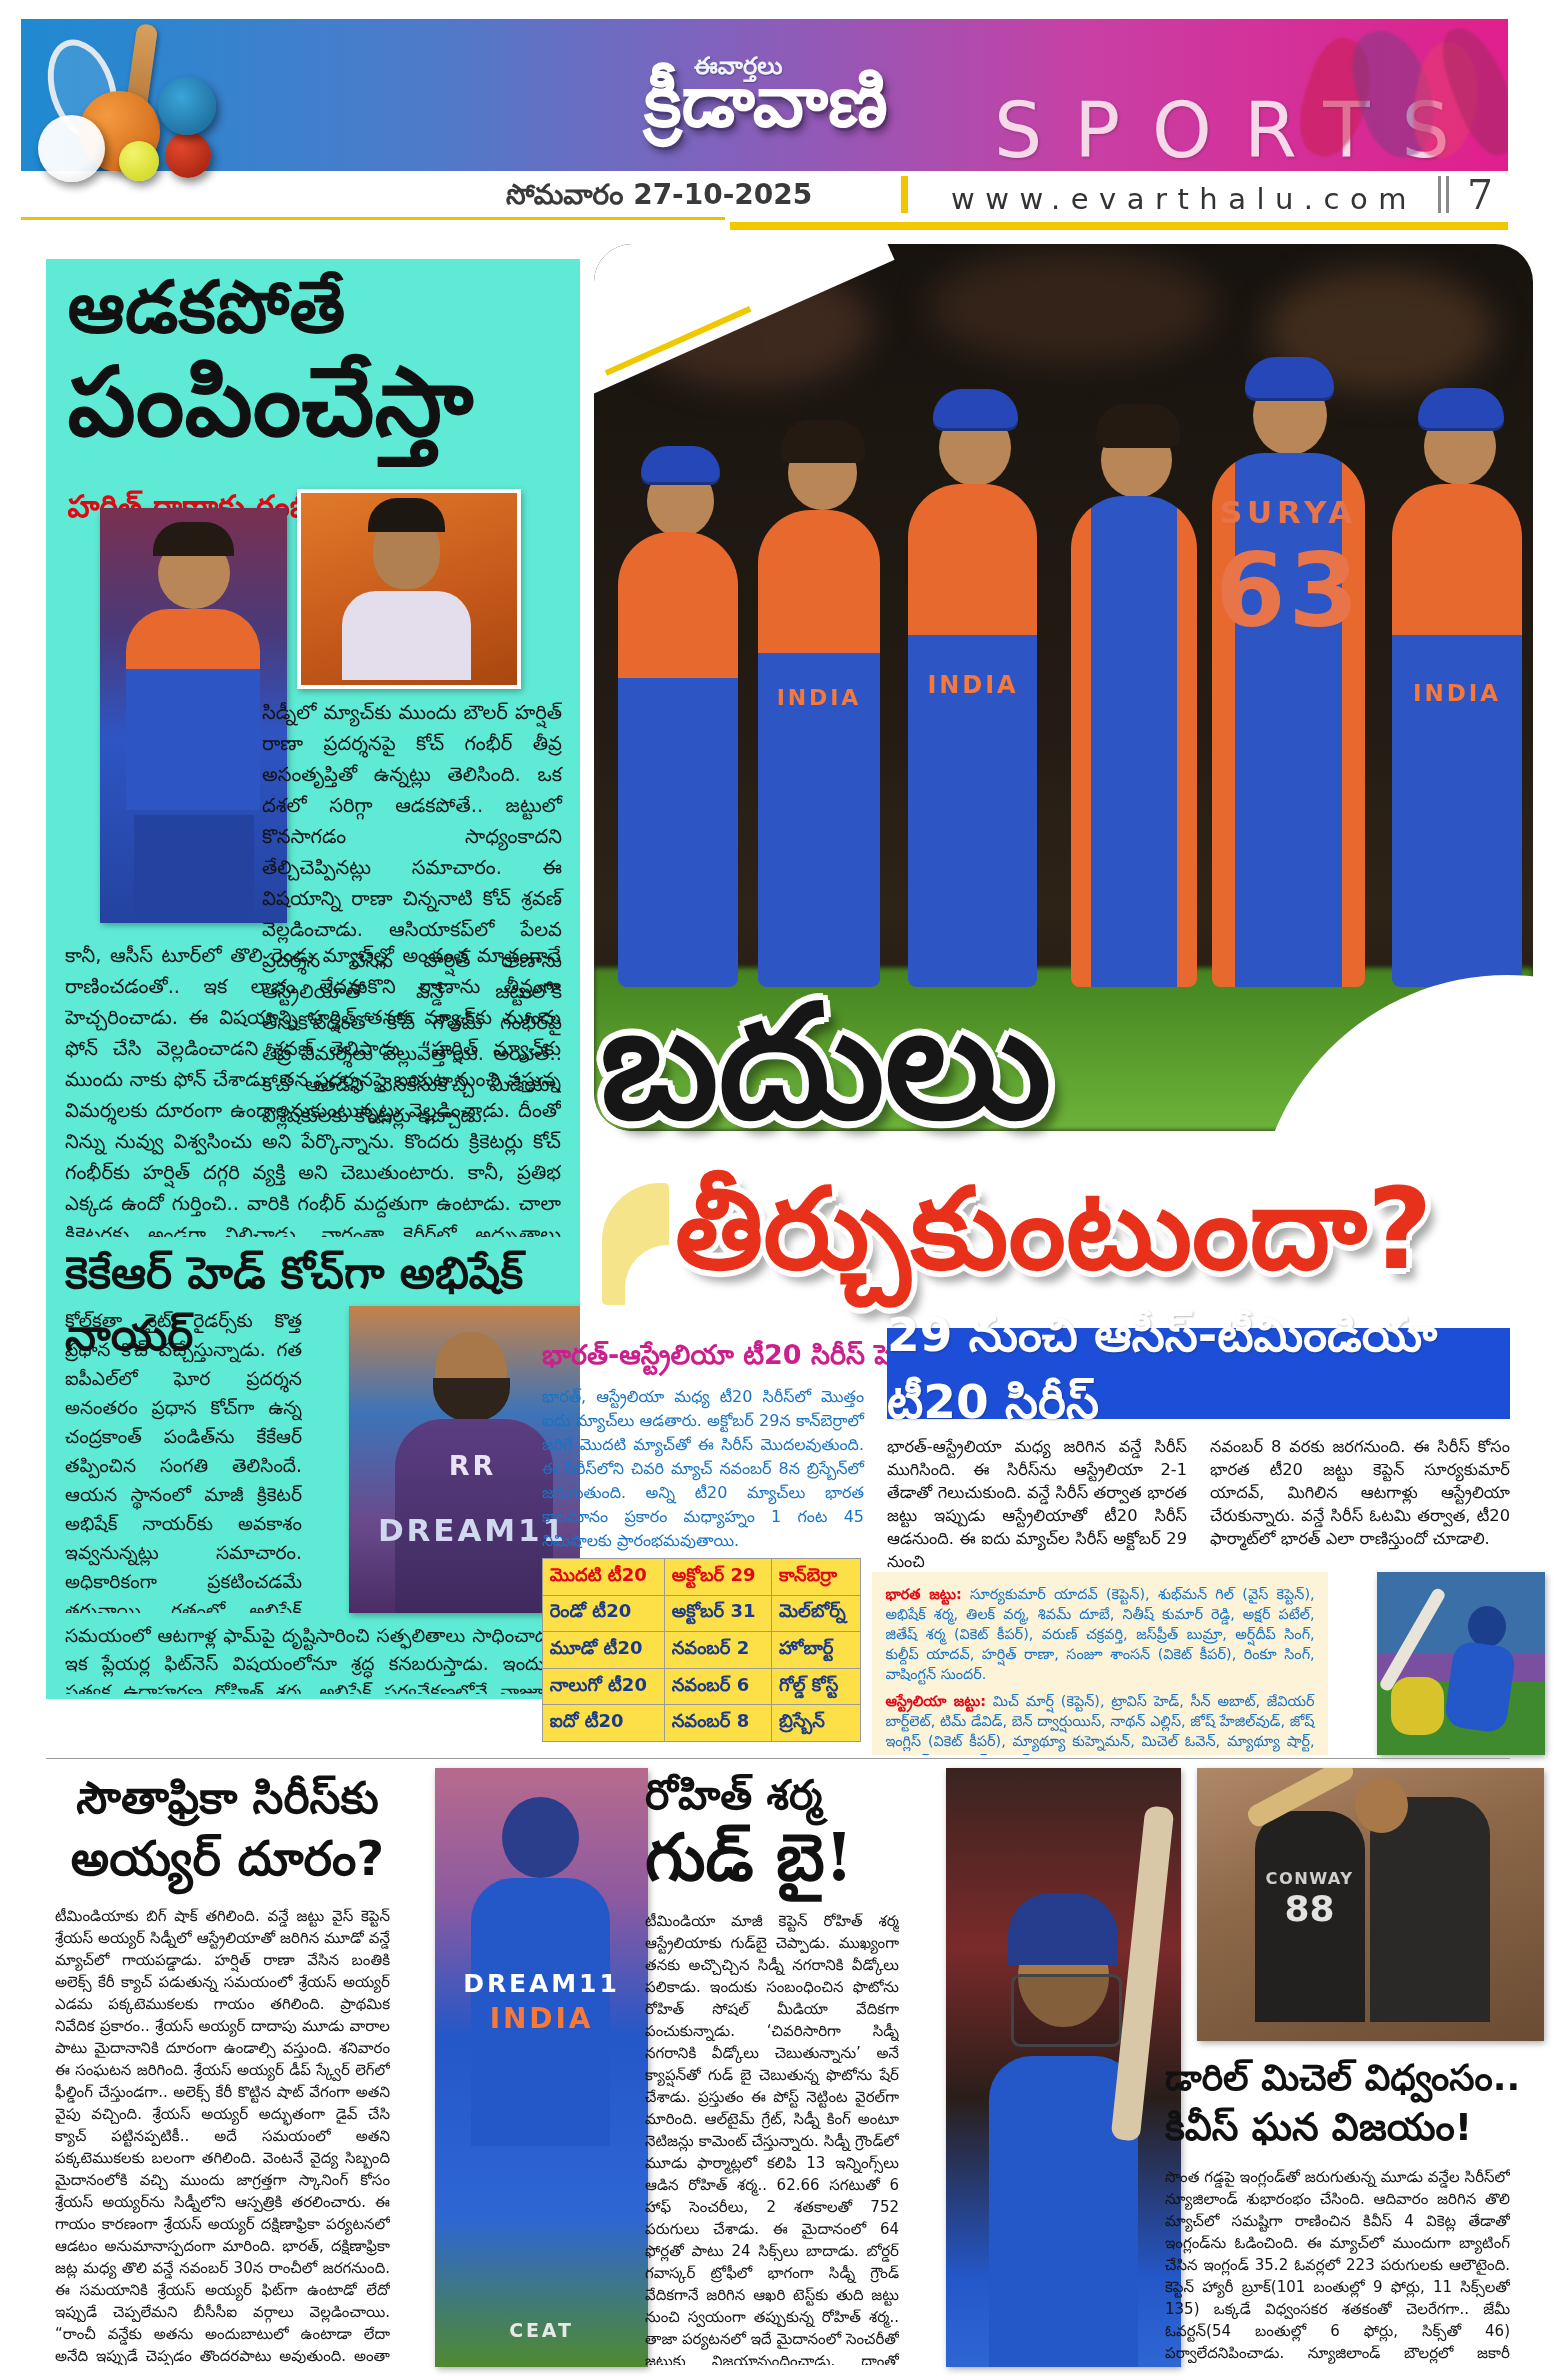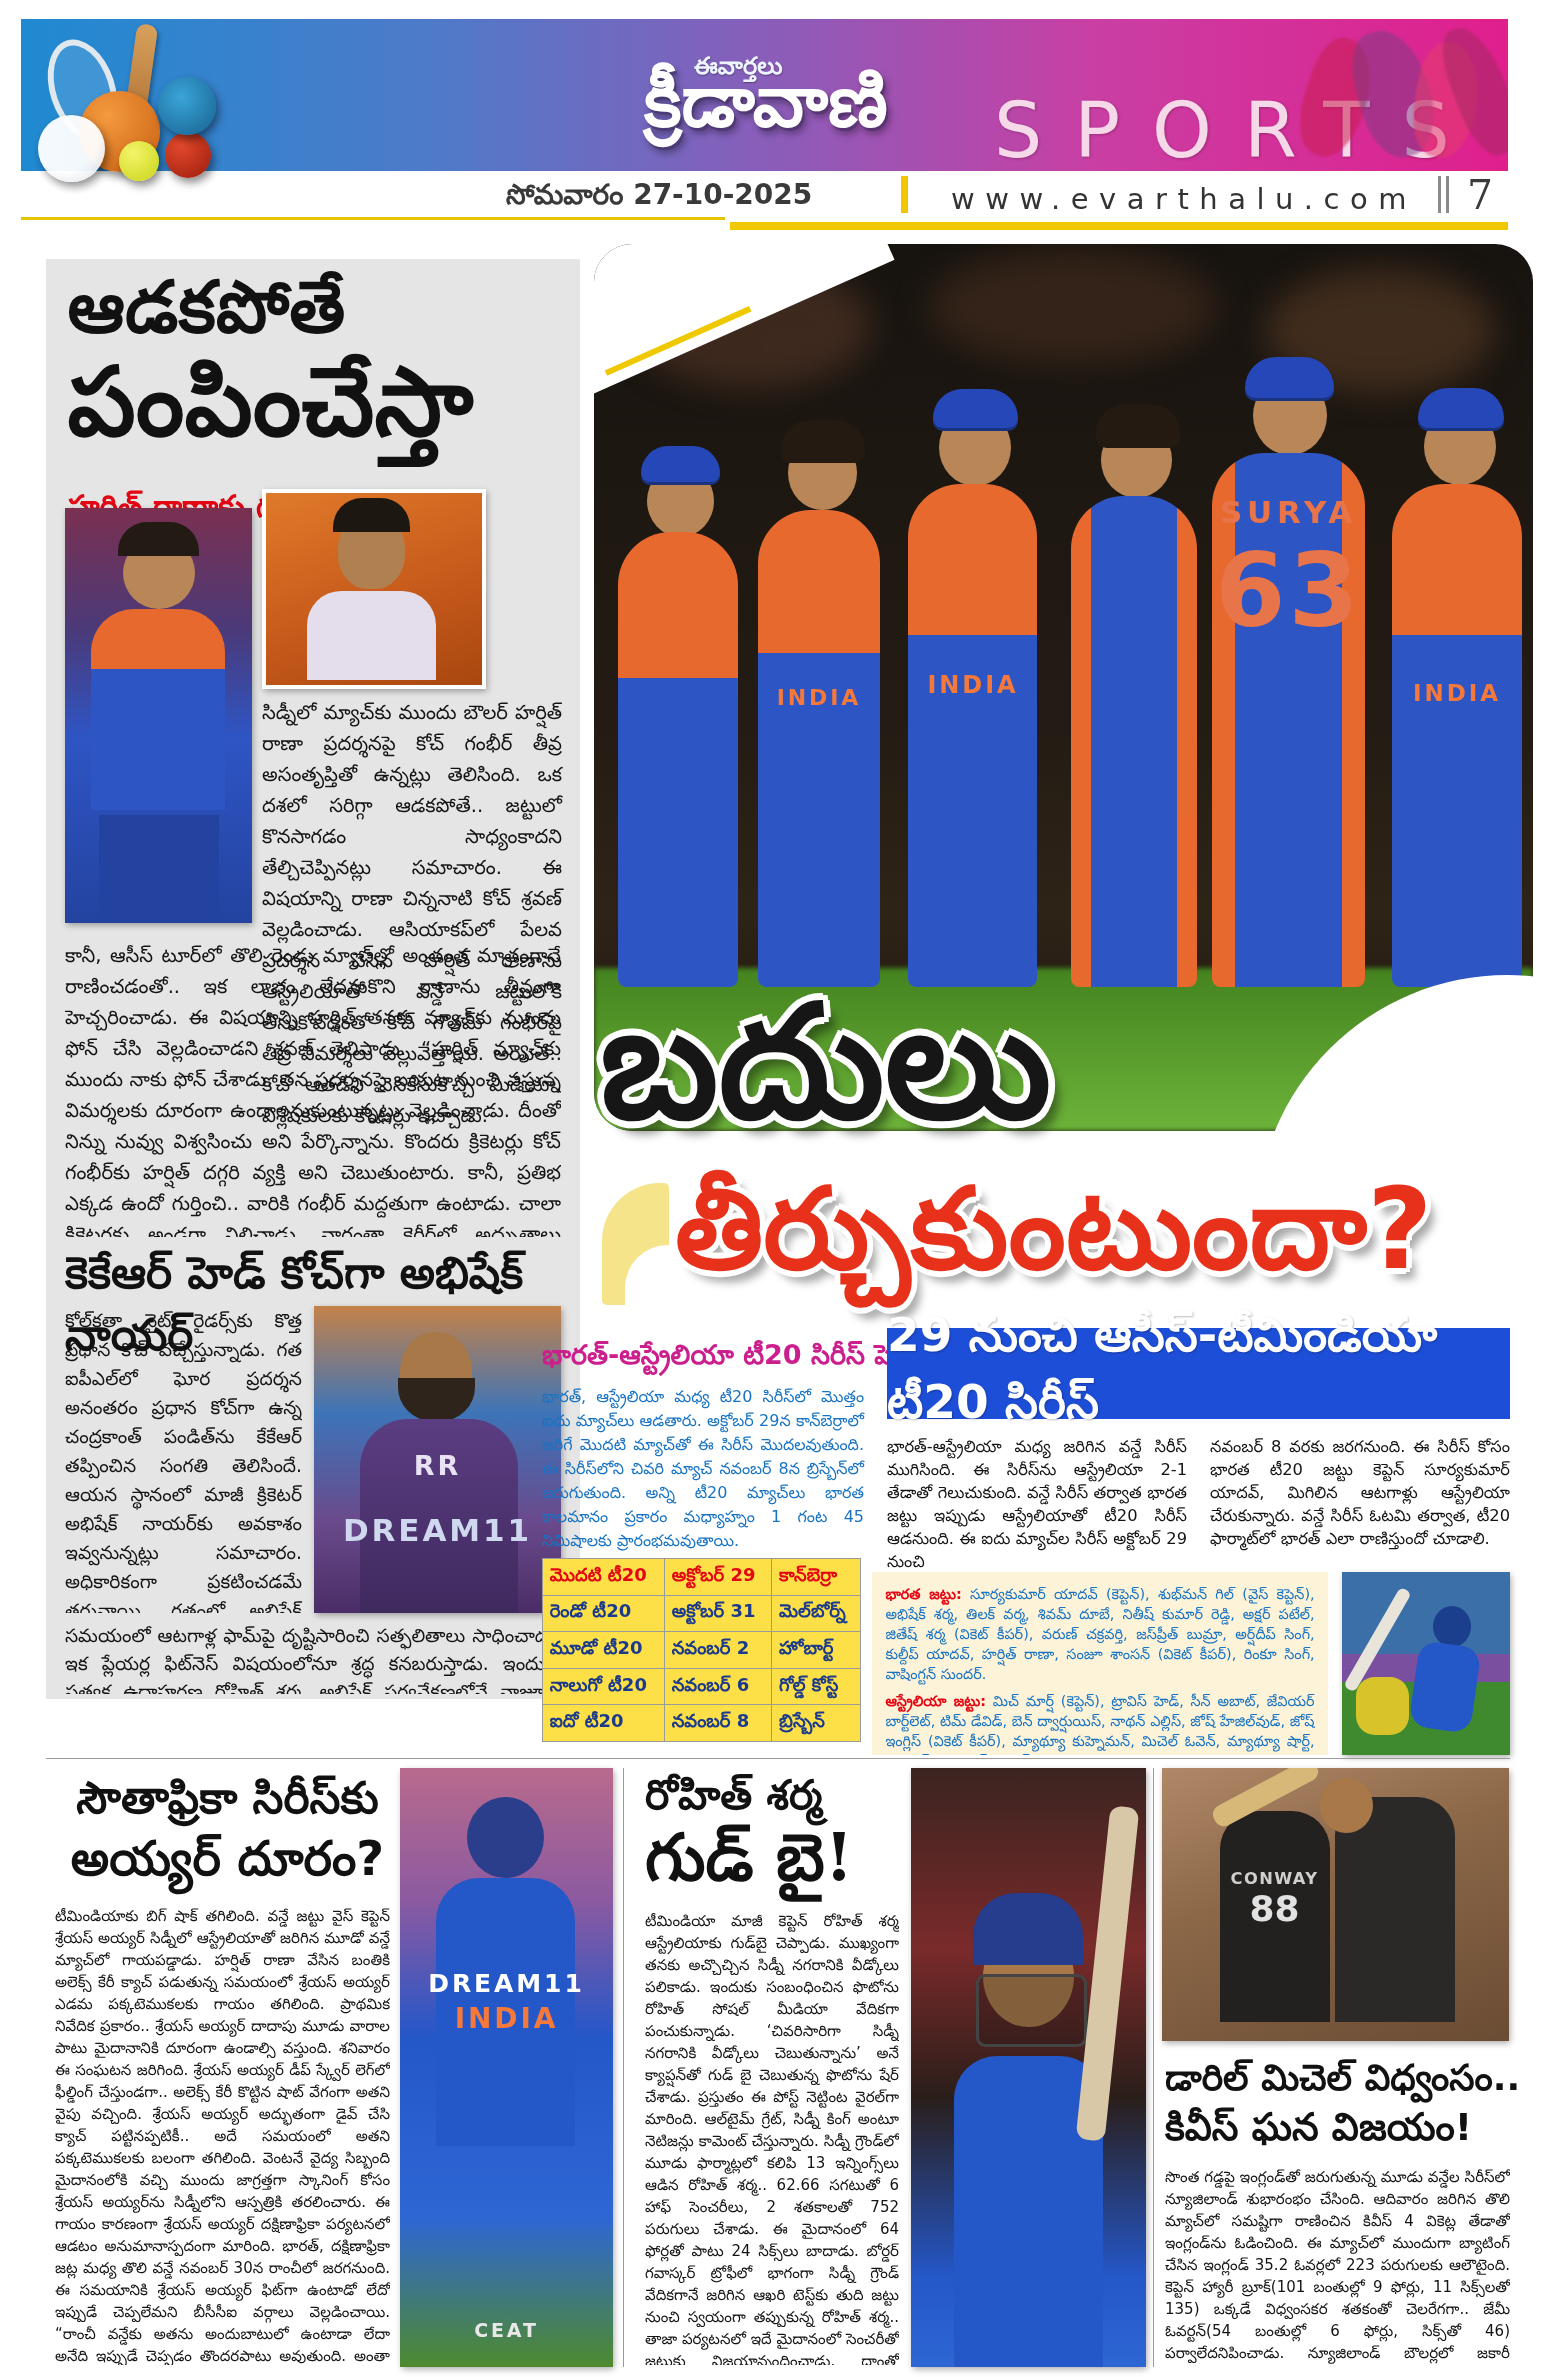--- a/index.html
+++ b/index.html
@@ -20,25 +20,25 @@
   .sil{border-radius:40% 60% 50% 50%;filter:blur(1px);}
   .date-text{left:506px;top:178px;font-size:28px;font-weight:700;color:#3a3a3a;}
   .yv{left:901px;top:176px;width:6.7px;height:37px;background:#f3c400;}
   .website{left:951px;top:182px;font-size:29px;letter-spacing:10.5px;color:#333;font-weight:500;}
   .pgbar{top:176px;width:3.4px;height:37px;background:#8a8a8a;}
   .page-number{left:1467px;top:171px;font-size:41px;color:#3a3a3a;font-family:"DejaVu Serif",serif;}
   .rule-y1{left:21px;top:217px;width:704px;height:2.9px;background:#e8c400;}
   .rule-y2{left:730px;top:222px;width:778px;height:7.7px;background:#f0c800;}
 
   
-  .cream{left:46px;top:259px;width:534px;height:1440px;background:#e5e5e5;overflow:hidden;}
+  .cream{left:46px;top:259px;width:534px;height:1440px;background:#5eead4;overflow:hidden;}
   .a1h1{left:21.6px;top:10.5px;font-size:72px;font-weight:900;color:#111;line-height:1.05;}
   .a1h2{left:21.6px;top:93px;font-size:96px;font-weight:900;color:#111;line-height:1.05;}
   .a1sub{left:21.6px;top:229px;font-size:31px;font-weight:900;color:#e30613;}
-  .photoframe{box-shadow:1.9px 2.9px 6.7px rgba(0,0,0,.35);overflow:hidden;}
+  .photoframe{box-shadow:1.9px 2.9px 6.7px rgba(0,0,0,.35);overflow:hidden;margin-left:35px;}
   .bodytxt{font-size:19.6px;line-height:31px;color:#141414;}
   .a2head{left:19px;top:988px;font-size:44px;font-weight:900;color:#111;}
 
   
   .main-photo{left:594px;top:244px;width:939px;height:887px;border-radius:38px;overflow:hidden;
               background:linear-gradient(180deg,#17130f 0%,#241c14 55%,#2e2317 75%,#1c150e 100%);}
   .blob{border-radius:50%;filter:blur(16.3px);opacity:.55;}
   .grass{left:0;bottom:0;width:100%;height:163px;background:linear-gradient(180deg,#44831f,#6db33a);filter:blur(2.4px);}
   .player{bottom:144px;}
   .torso{border-radius:53px 53px 8.6px 8.6px;}

